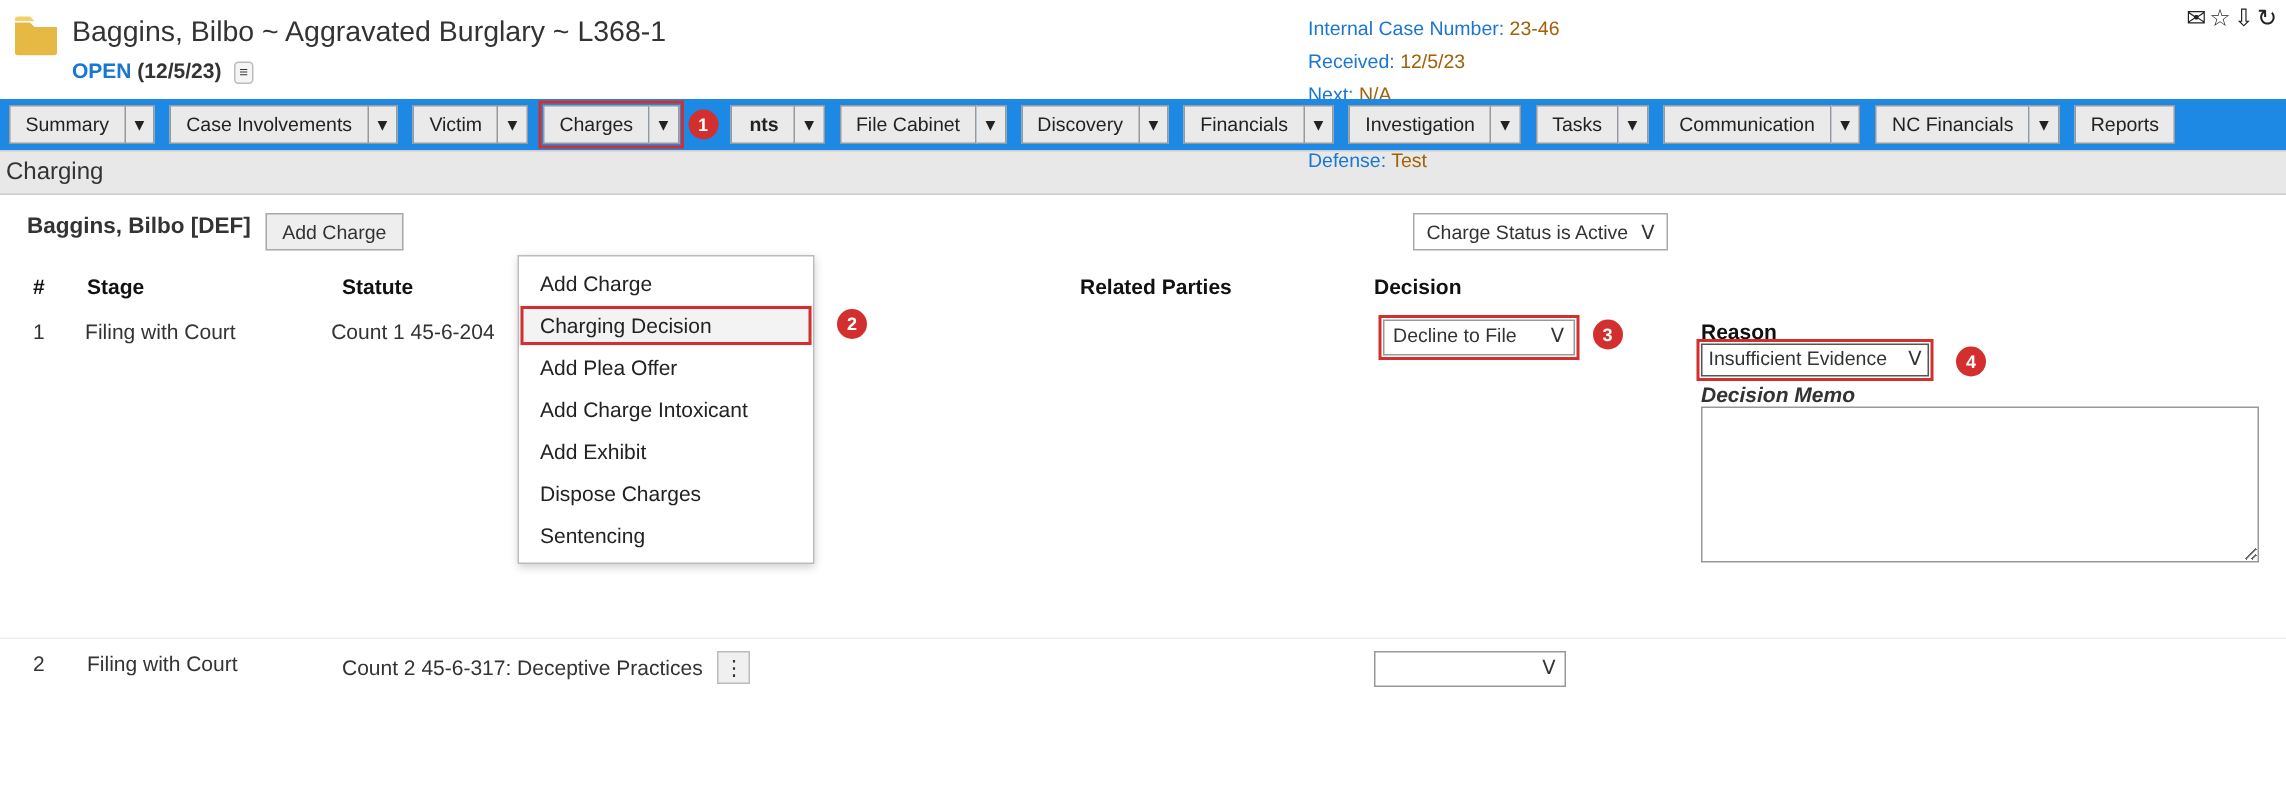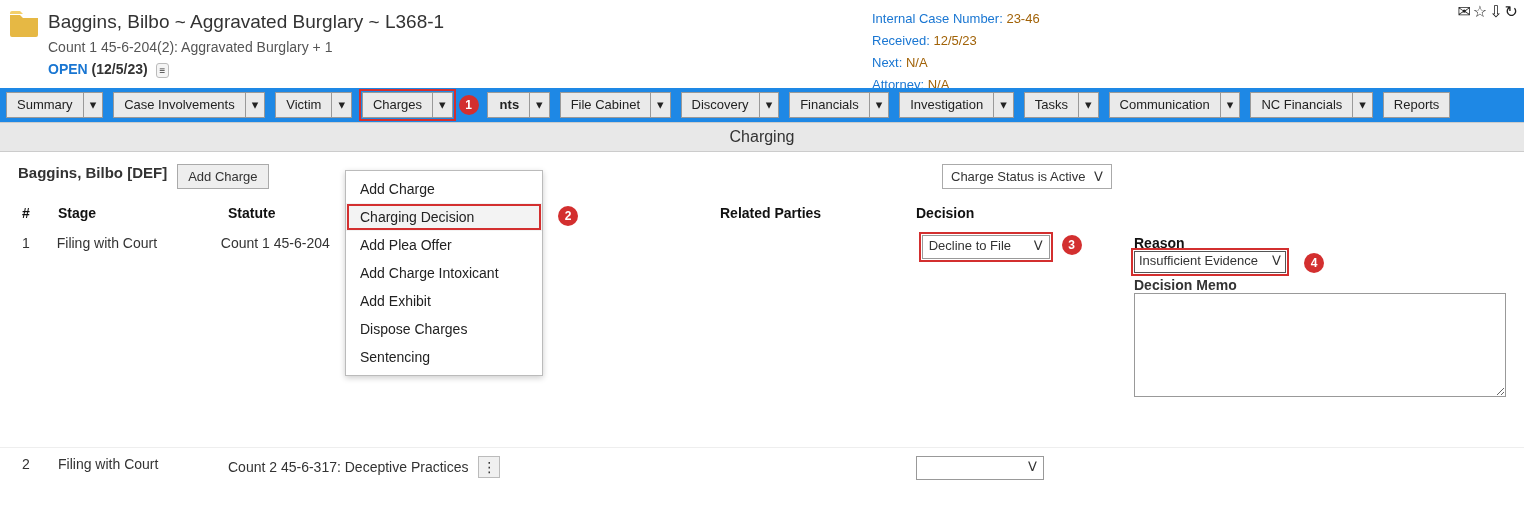--- a/index.html
+++ b/index.html
@@ -55,21 +55,21 @@
     width:198px;
     background:#fff;
     border:1px solid #bbb;
     box-shadow:0 2px 6px rgba(0,0,0,.2);
     z-index:40;
     padding:4px 0;
   }
   .dropdown-item { padding:6px 14px; font-size:14px; color:#222; cursor:pointer;}
   .dropdown-item.hl { outline:2px solid #d32f2f; outline-offset:-3px; background:#f3f3f3;}
   
-  .section-hdr { background:#e8e8e8; border-top:1px solid #ccc; border-bottom:1px solid #ccc; padding:5px 20px; font-size:16px; color:#333;text-align:center;}
+  .section-hdr { background:#e8e8e8; border-top:1px solid #ccc; border-bottom:1px solid #ccc; padding:5px 4px; font-size:16px; color:#333;}
   
   .def-row { display:flex; align-items:center; justify-content:space-between; padding:12px 12px 6px 18px;}
   .def-left { display:flex; gap:10px;}
   .def-name { font-weight:bold; font-size:15px;}
   .add-charge-btn { background:#eee; border:1px solid #aaa; padding:4px 10px; font-size:13px; color:#333;}
   .status-select { border:1px solid #aaa; padding:4px 8px; font-size:13px; color:#333; background:#fff; min-width:170px;}
   
   .tbl-hdr { display:flex; padding:10px 18px 6px 22px; font-weight:bold; font-size:14px; color:#111;}
   .col-num   { width:36px;}
   .col-stage { width:170px;}
@@ -81,34 +81,33 @@
   .tbl-row { display:flex; padding:8px 18px 10px 22px; font-size:14px; align-items:flex-start;}
   .tbl-row + .tbl-row { border-top:1px solid #eee; margin-top:40px;}
   .dot-btn { border:1px solid #bbb; background:#f0f0f0; width:22px; height:22px; display:inline-flex; align-items:center; justify-content:center; margin-left:6px; font-size:14px;}
   .dec-select {
     border:1px solid #999; background:#fff; font-size:13px; padding:2px 6px; width:128px; height:24px;
   }
   .dec-select.hl, .reason-select.hl { outline:2px solid #d32f2f; outline-offset:1px;}
   .reason-block { display:flex; flex-direction:column;}
   .reason-label { font-weight:bold; font-size:14px; color:#111;}
   .reason-select { border:1px solid #555; background:#fff; font-size:13px; padding:1px 4px; width:152px; height:22px;}
-  .memo-label { font-weight:bold; font-size:14px; margin-top:4px;}
+  .memo-label { font-weight:bold; font-size:14px; margin-top:4px;font-style:italic;}
   .memo-ta { width:372px; height:104px; border:1px solid #999; resize:both;}
 </style>
 </head>
 <body>
 
 <div class="header-row">
   <svg class="folder-icon" viewBox="0 0 32 28">
     <path fill="#e6b844" d="M2 6 h10 l3 3 h15 v17 a2 2 0 0 1 -2 2 H4 a2 2 0 0 1 -2 -2 Z"></path>
     <path fill="#f3cf6b" d="M2 4 a2 2 0 0 1 2 -2 h8 l3 3 H2 Z"></path>
   </svg>
   <div class="title-block">
     <div class="case-title">Baggins, Bilbo ~ Aggravated Burglary ~ L368-1</div>
-    <div class="case-sub">Count 1 45-6-204(2): Aggravated Burglary + 1</div>
     <div class="status-row">
       <span class="status-open">OPEN</span>
       <span class="status-date">(12/5/23)</span>
       <span class="tiny-btn">≡</span>
     </div>
   </div>
 </div>
 
 <div class="meta-block">
   <div><span class="meta-label">Internal Case Number:</span> <span class="meta-val">23-46</span></div>

